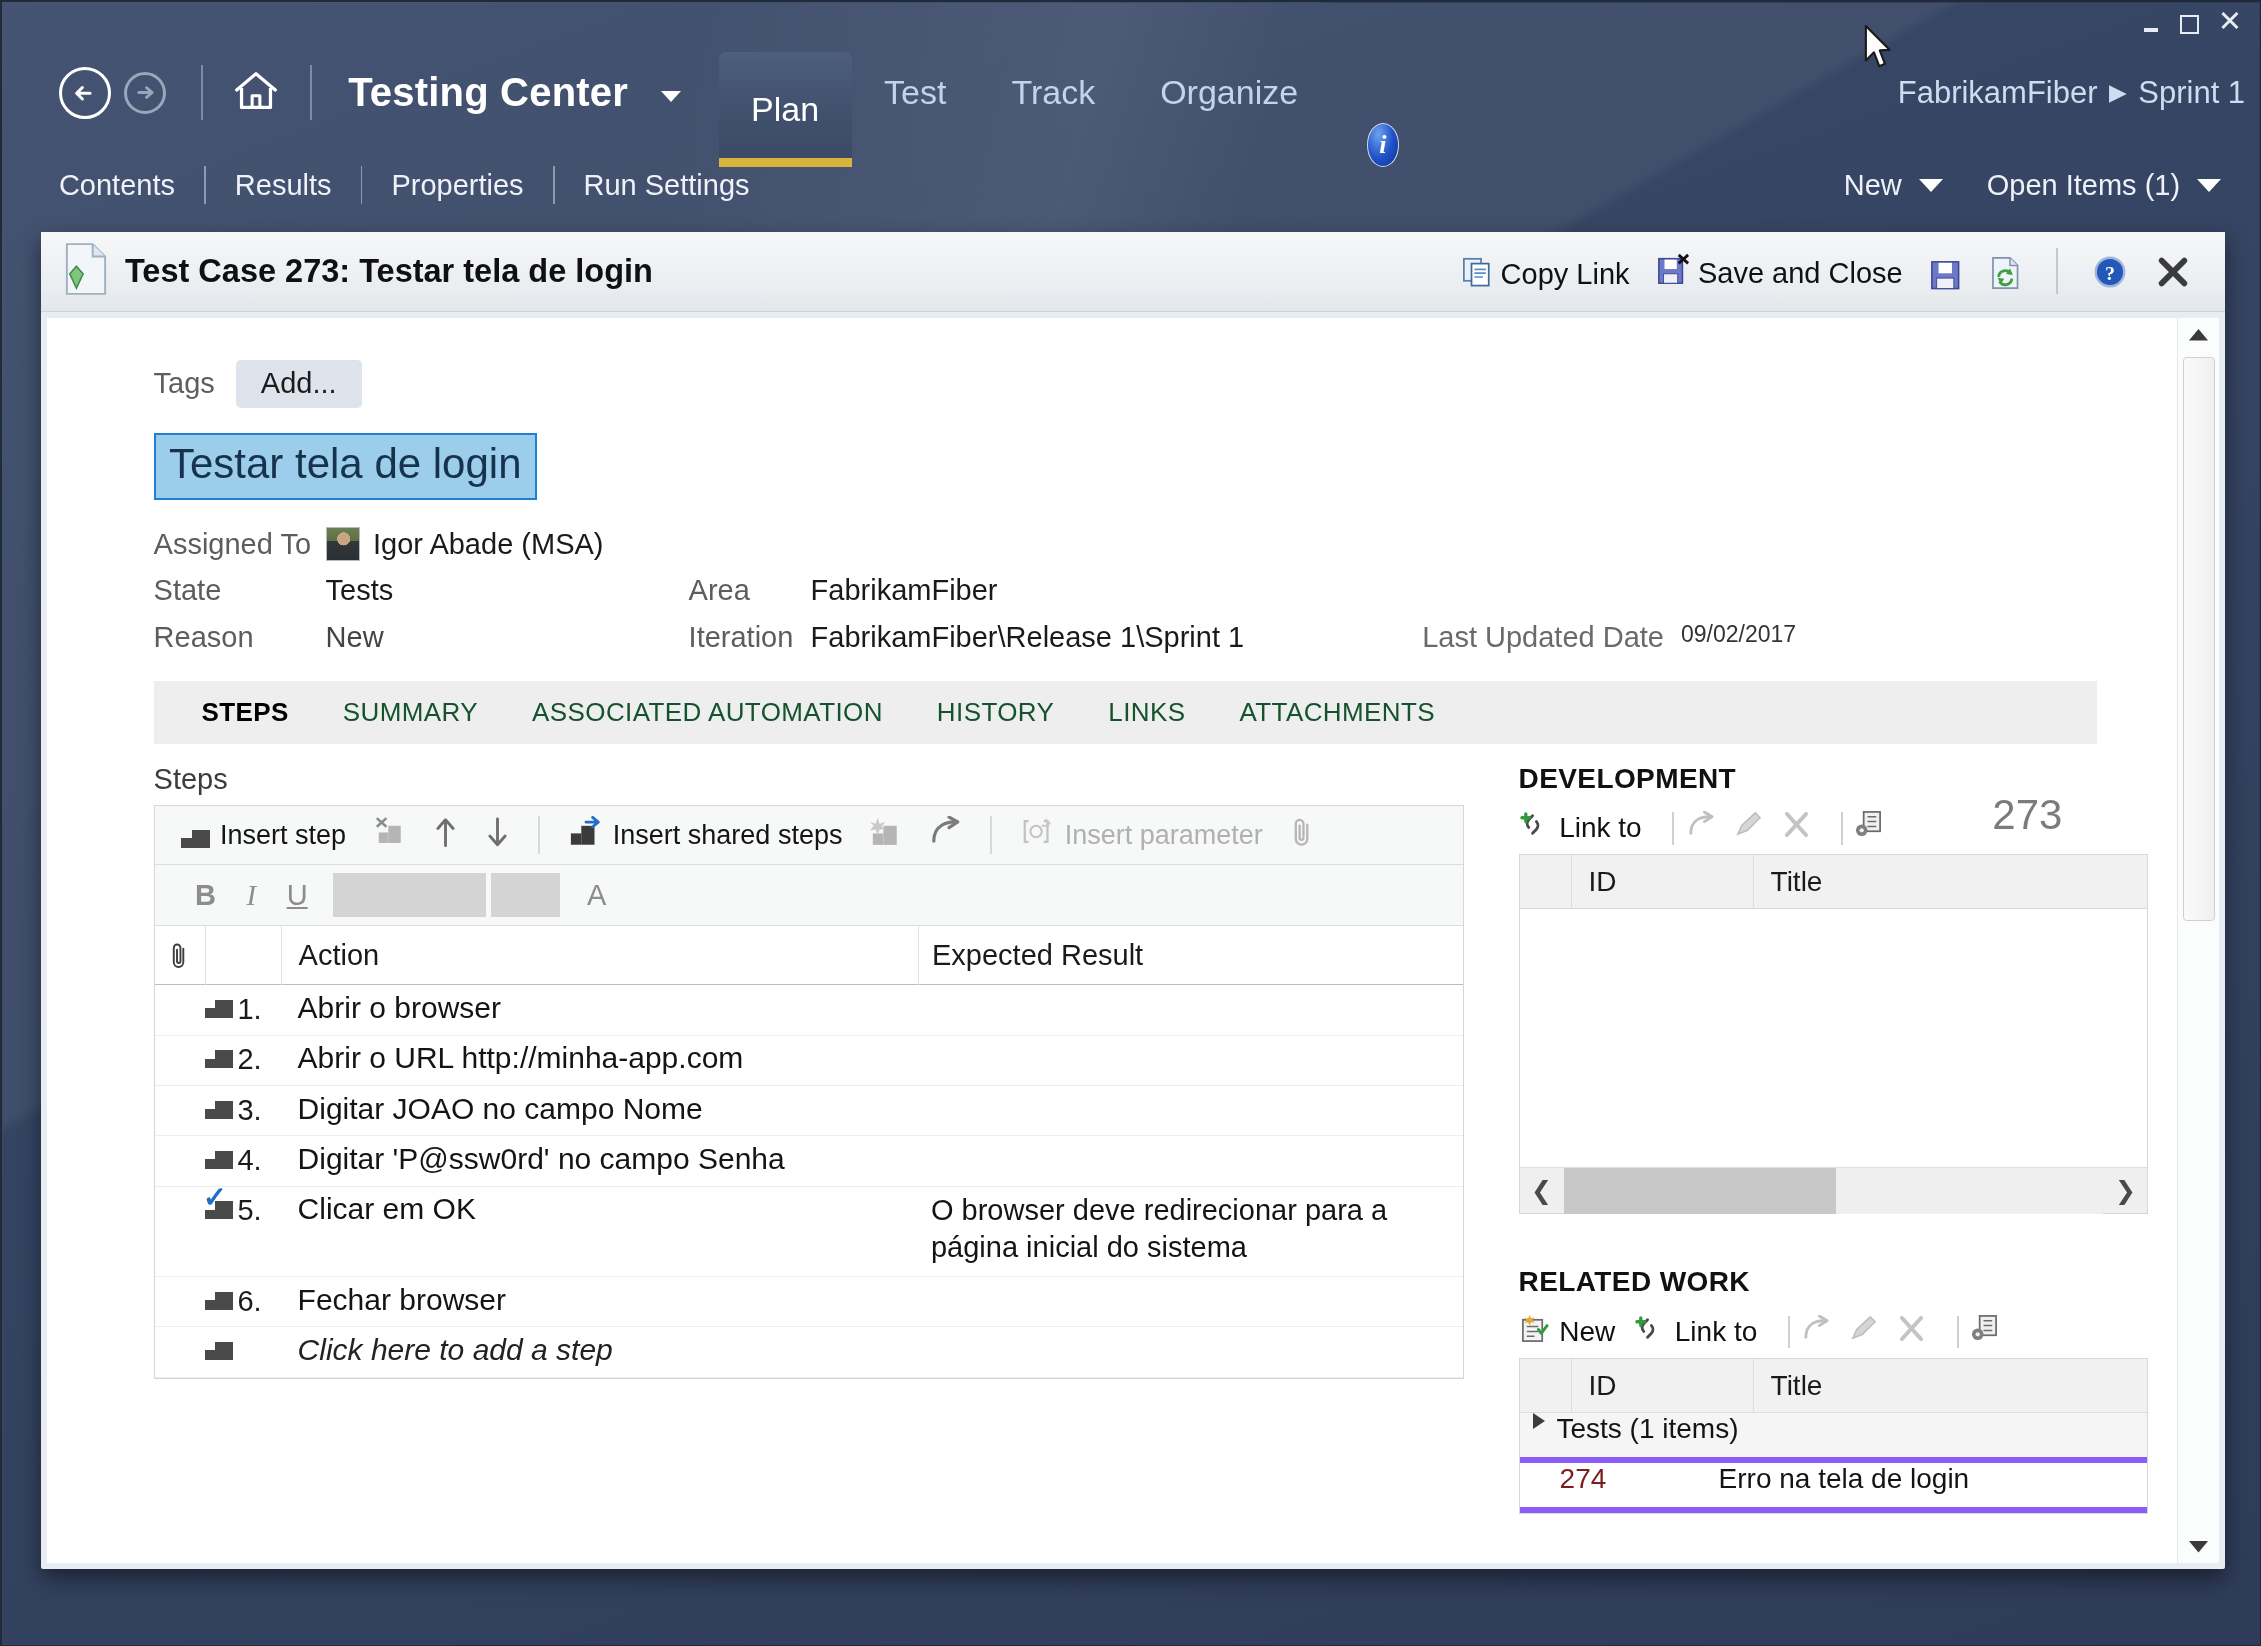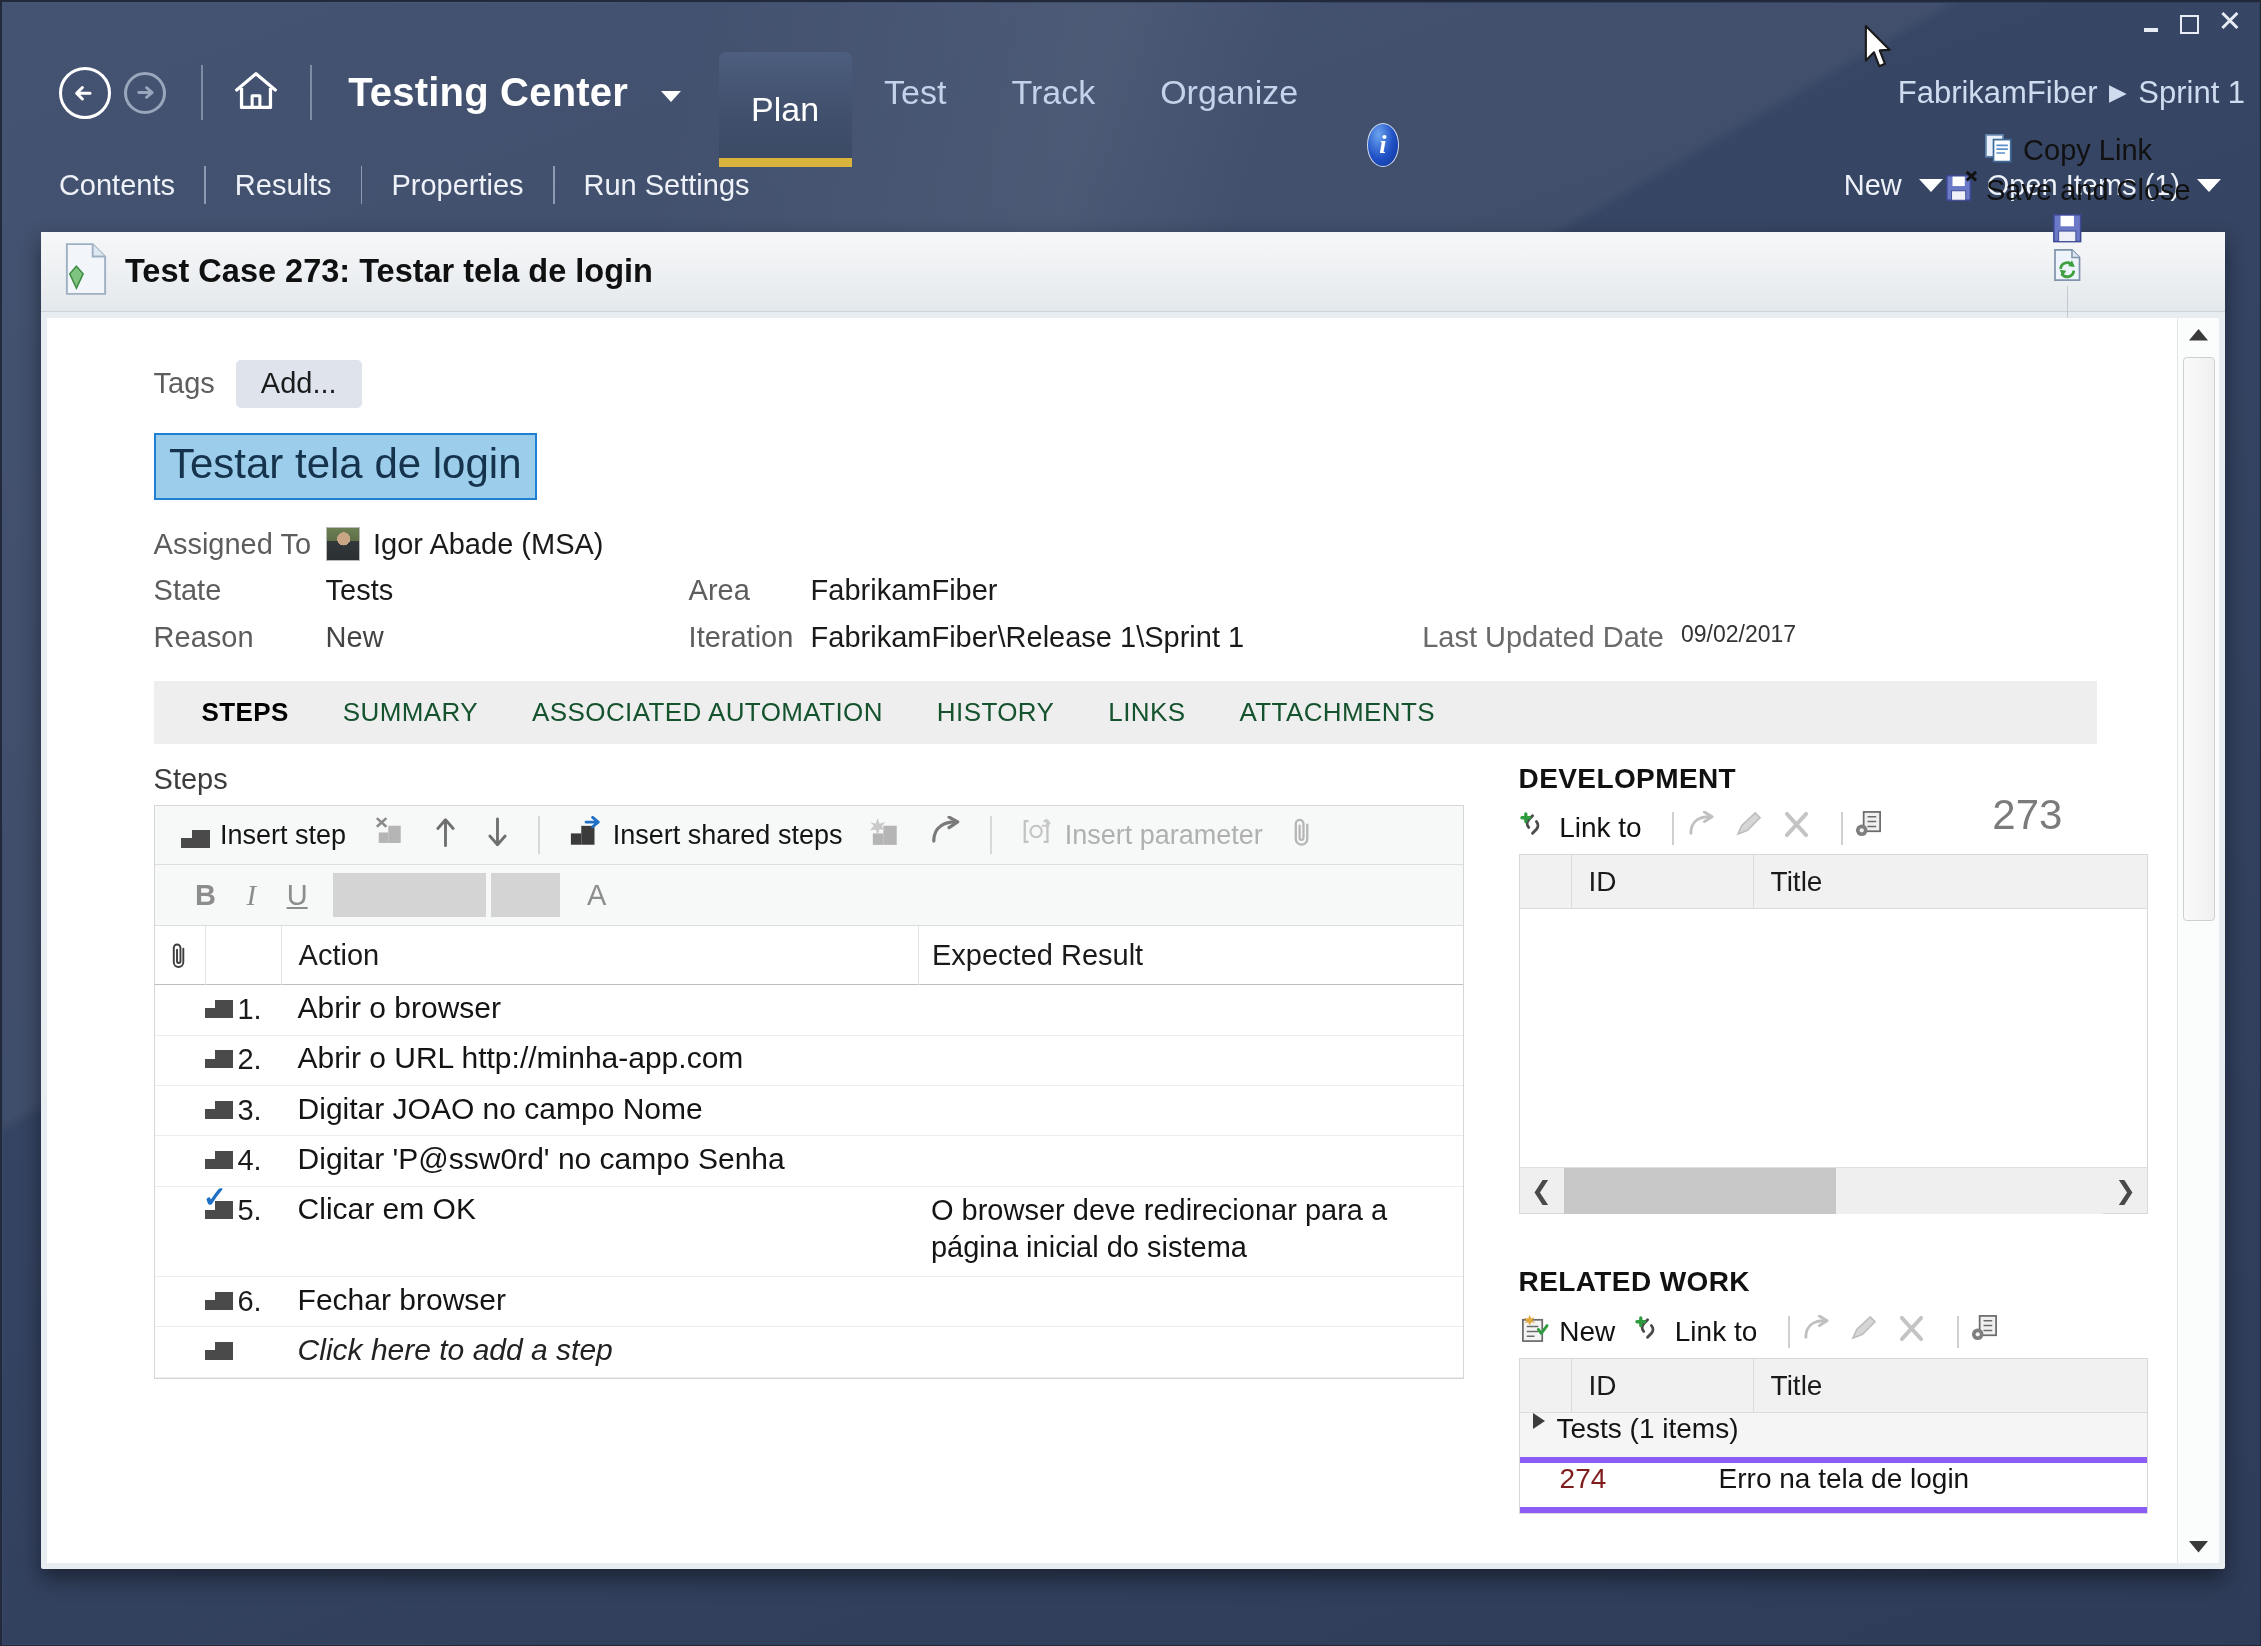--- a/index.html
+++ b/index.html
@@ -121,21 +121,21 @@
     z-index:25;
     display:flex; flex-direction:column;
   }
   #wi-header{
     height:80px; flex:none;
     background:linear-gradient(180deg,#f6f7f8 0%,#eceff2 60%,#e3e8ec 100%);
     display:flex; align-items:center; padding:0 21px 0 23px;
     border-bottom:1px solid #ccd3da;
   }
   #wi-title{ font-size:32.5px; font-weight:700; color:#101010; margin-left:17px; white-space:nowrap; }
-  #wi-actions{ margin-left:auto; display:flex; align-items:center; gap:0;flex-direction:column; }
+  #wi-actions{ margin-left:auto; display:flex; align-items:flex-end; gap:0; }
   .wi-act{ display:flex; align-items:center; gap:7.6px; font-size:29px; color:#111; padding:0 13.4px; white-space:nowrap; }
   .wi-icon-btn{ padding:0 13.4px; display:flex; align-items:center; }
   .wi-vdiv{ width:1.9px; height:46px; background:#c3c9d0; margin:0 21px; }
 
   
   #wi-body{
     flex:1; background:#ffffff; margin:5.7px 5.7px 5.7px 5.7px;
     display:flex; overflow:hidden; position:relative;
   }
   #wi-scroll-area{ flex:1; position:relative; overflow:hidden; }

